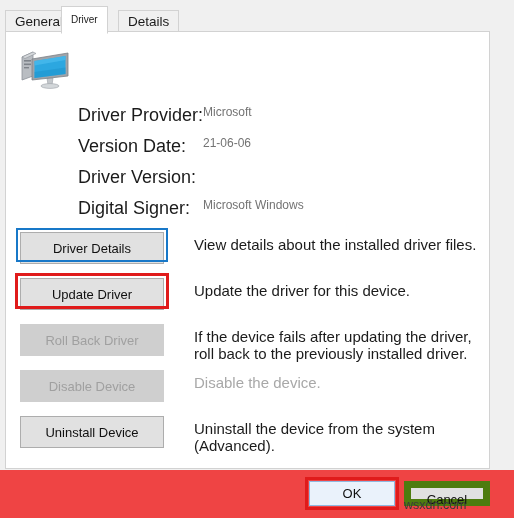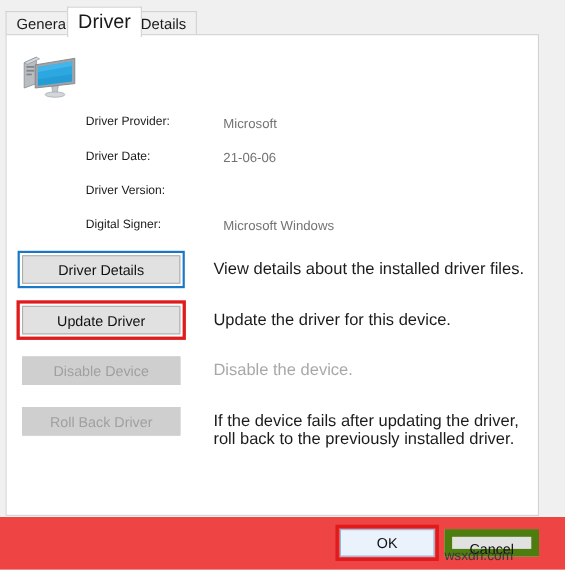--- a/index.html
+++ b/index.html
@@ -49,21 +49,21 @@
     text-align: center;
   }
   .tab.active {
     top: 0px;
     height: 28px;
     line-height: 25px;
     background: #ffffff;
     border: 1px solid #d2d2d2;
     border-bottom: 1px solid #ffffff;
     z-index: 5;
-    font-size: 18px;
+    font-size: 10px;
   }
 
   
   #content-panel {
     position: absolute;
     left: 5px;
     top: 31px;
     width: 485px;
     height: 438px;
     background: #ffffff;
@@ -88,21 +88,21 @@
     width: 390px;
   }
   .info-row {
     height: 31px;
     position: relative;
   }
   .info-label {
     position: absolute;
     left: 0;
     top: 0;
-    font-size: 11px;
+    font-size: 18px;
     color: #1b1b1b;
   }
   .info-value {
     position: absolute;
     left: 125px;
     top: 0;
     font-size: 12px;
     color: #737373;
   }
 
@@ -115,21 +115,21 @@
   }
   .action-row {
     position: relative;
     height: 46px;
   }
   .action-btn {
     position: absolute;
     left: 0;
     top: 0;
     width: 144px;
-    height: 26px;
+    height: 32px;
     line-height: 25px;
     text-align: center;
     font-size: 13px;
     font-family: "Liberation Sans", sans-serif;
     background: #e1e1e1;
     border: 1px solid #adadad;
     box-sizing: border-box;
     color: #101010;
     padding: 0;
   }
@@ -257,21 +257,21 @@
         <polygon points="15.5,24 46.5,19.5 46.5,26 15.5,30" fill="#1f93cc" opacity="0.55"></polygon>
       </svg>
     </div>
 
     <div id="info-table">
       <div class="info-row">
         <span class="info-label">Driver Provider:</span>
         <span class="info-value">Microsoft</span>
       </div>
       <div class="info-row">
-        <span class="info-label">Driver Date:</span>
+        <span class="info-label">Version Date:</span>
         <span class="info-value">21-06-06</span>
       </div>
       <div class="info-row">
         <span class="info-label">Driver Version:</span>
       </div>
       <div class="info-row">
         <span class="info-label">Digital Signer:</span>
         <span class="info-value">Microsoft Windows</span>
       </div>
     </div>
@@ -284,29 +284,33 @@
         <div class="action-desc">View details about the installed driver files.</div>
       </div>
 
       <div class="action-row">
         <button class="action-btn">Update Driver</button>
         <div class="hl hl-red"></div>
         <div class="action-desc">Update the driver for this device.</div>
       </div>
 
       <div class="action-row">
+        <button class="action-btn disabled" disabled="">Roll Back Driver</button>
+        <div class="action-desc">If the device fails after updating the driver, roll back to the previously installed driver.</div>
+      </div>
+
+      <div class="action-row">
         <button class="action-btn disabled" disabled="">Disable Device</button>
         <div class="action-desc dim">Disable the device.</div>
       </div>
 
       <div class="action-row">
-        <button class="action-btn disabled" disabled="">Roll Back Driver</button>
-        <div class="action-desc">If the device fails after updating the driver, roll back to the previously installed driver.</div>
-      </div>
-
+        <button class="action-btn">Uninstall Device</button>
+        <div class="action-desc">Uninstall the device from the system (Advanced).</div>
+      </div>
 
     </div>
   </div>
 
   <div id="footer">
     <button class="footer-btn" id="ok-button">OK</button>
     <div class="hl-red-footer"></div>
     <button class="footer-btn" id="cancel-button">Cancel</button>
     <div id="watermark">wsxdn.com</div>
   </div>

